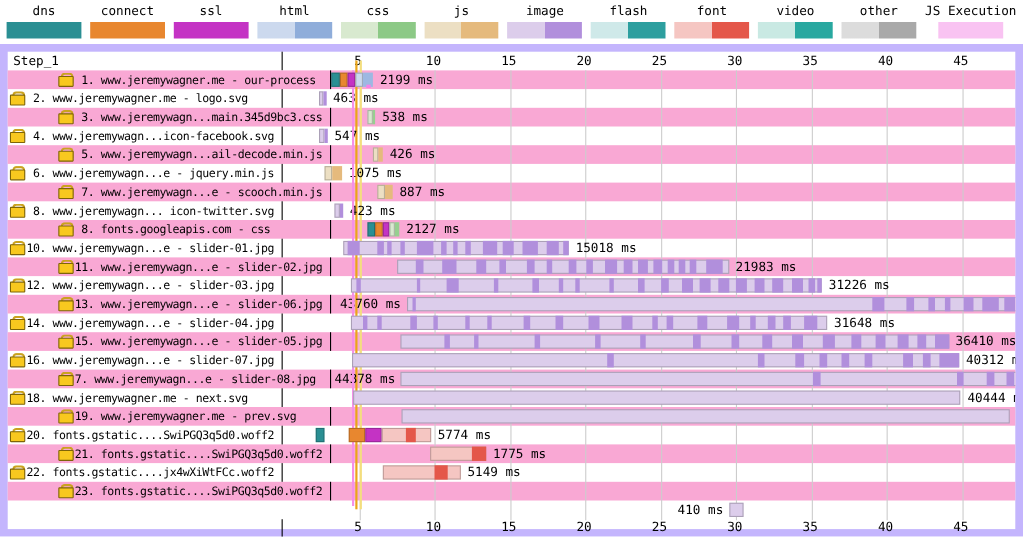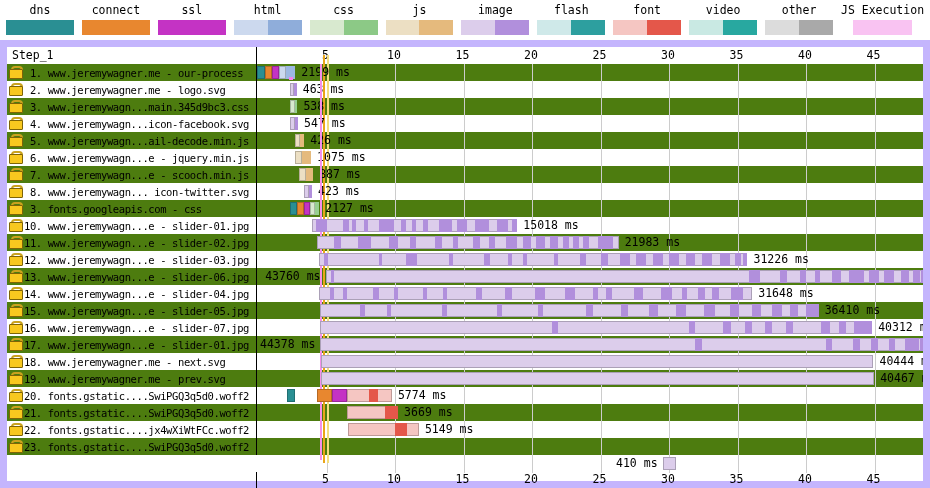--- a/index.html
+++ b/index.html
@@ -18,21 +18,21 @@
      background-size:4px 4px; background-position:0 0,2px 2px; }
   .legend-swatch.narrow { width:70%; background-image:none; }
 
   
   .table { position:relative; width:930px; height:448px; border:7px solid #c4b5fd; background:#fff; }
   .hdr { position:relative; height:17px; display:flex; }
   .hdr-left { width:250px; border-right:1px solid #000; font-size:11.5px; line-height:17px; padding-left:5px; }
   .hdr-chart { position:relative; flex:1; }
   .rows { position:relative; height:408px; }
   .row { position:relative; display:flex; height:17px; }
-  .row.alt { background:#4d7c0f; }
+  .row.alt { background:#f9a8d4;padding-left:44px; }
   .cell-left { position:relative; width:250px; border-right:1px solid #000; display:flex; align-items:center; overflow:hidden; z-index:2; }
   .req-label { font-size:10.5px; letter-spacing:-0.4px; white-space:pre; }
   .cell-chart { position:relative; flex:1; overflow:hidden; }
   .ftr { position:relative; height:21px; display:flex; }
   .ftr-left { width:250px; border-right:1px solid #000; }
   .ftr-chart { position:relative; flex:1; }
 
   
   .lock { display:inline-block; position:relative; width:12px; height:13px; margin:0 3px 0 2px; flex:none; }
   .lock::before { content:""; position:absolute; top:0; left:2px; width:8px; height:8px;
@@ -216,21 +216,21 @@
           </div>
           <div class="cell-chart">
             <div class="seg base" style="left: 47.265px; width: 4.521px; background: rgb(220, 205, 235);"></div>
             <div class="seg" style="left: 51.786px; width: 3.288px; background: rgb(177, 143, 220);"></div>
             <span class="ms-label" style="left: 61.074px;">423 ms</span>
           </div>
         </div>
         <div class="row alt">
           <div class="cell-left">
             <span class="lock"></span>
-            <span class="req-label"> 3. fonts.googleapis.com - css</span>
+            <span class="req-label"> 8. fonts.googleapis.com - css</span>
           </div>
           <div class="cell-chart">
             <div class="seg base" style="left: 32.88px; width: 6.85px; background: rgb(42, 143, 147);"></div>
             <div class="seg base" style="left: 39.73px; width: 6.85px; background: rgb(232, 135, 47);"></div>
             <div class="seg base" style="left: 46.58px; width: 6.85px; background: rgb(196, 51, 196);"></div>
             <div class="seg base" style="left: 53.43px; width: 4.11px; background: rgb(216, 233, 207);"></div>
             <div class="seg" style="left: 57.54px; width: 4.795px; background: rgb(151, 207, 144);"></div>
             <span class="ms-label" style="left: 68.335px;">2127 ms</span>
           </div>
         </div>
@@ -402,21 +402,21 @@
             <div class="seg" style="left: 528.82px; width: 6.85px; background: rgb(177, 143, 220);"></div>
             <div class="seg" style="left: 564.44px; width: 8.22px; background: rgb(177, 143, 220);"></div>
             <div class="seg" style="left: 582.25px; width: 6.85px; background: rgb(177, 143, 220);"></div>
             <div class="seg" style="left: 597.32px; width: 17.81px; background: rgb(177, 143, 220);"></div>
             <span class="ms-label" style="left: 621.13px;">40312 ms</span>
           </div>
         </div>
         <div class="row alt">
           <div class="cell-left">
             <span class="lock"></span>
-            <span class="req-label">17. www.jeremywagn...e - slider-01.jpg</span>
+            <span class="req-label">7. www.jeremywagn...e - slider-08.jpg</span>
           </div>
           <div class="cell-chart">
             <div class="seg base" style="left: 63.02px; width: 607.595px; background: rgb(220, 205, 235);"></div>
             <div class="seg" style="left: 438.4px; width: 6.85px; background: rgb(177, 143, 220);"></div>
             <div class="seg" style="left: 568.55px; width: 6.85px; background: rgb(177, 143, 220);"></div>
             <div class="seg" style="left: 595.95px; width: 6.85px; background: rgb(177, 143, 220);"></div>
             <div class="seg" style="left: 613.76px; width: 6.85px; background: rgb(177, 143, 220);"></div>
             <div class="seg" style="left: 631.57px; width: 6.85px; background: rgb(177, 143, 220);"></div>
             <div class="seg" style="left: 648.01px; width: 13.7px; background: rgb(177, 143, 220);"></div>
             <div class="seg" style="left: 663.08px; width: 7.535px; background: rgb(177, 143, 220);"></div>
@@ -458,21 +458,21 @@
           </div>
         </div>
         <div class="row alt">
           <div class="cell-left">
             <span class="lock"></span>
             <span class="req-label">21. fonts.gstatic....SwiPGQ3q5d0.woff2</span>
           </div>
           <div class="cell-chart">
             <div class="seg base" style="left: 90.009px; width: 51.101px; background: rgb(245, 198, 194);"></div>
             <div class="seg" style="left: 128.095px; width: 13.015px; background: rgb(228, 87, 74);"></div>
-            <span class="ms-label" style="left: 147.11px;">3669 ms</span>
+            <span class="ms-label" style="left: 147.11px;">1775 ms</span>
           </div>
         </div>
         <div class="row">
           <div class="cell-left">
             <span class="lock"></span>
             <span class="req-label">22. fonts.gstatic....jx4wXiWtFCc.woff2</span>
           </div>
           <div class="cell-chart">
             <div class="seg base" style="left: 91.379px; width: 70.555px; background: rgb(245, 198, 194);"></div>
             <div class="seg" style="left: 138.37px; width: 11.645px; background: rgb(228, 87, 74);"></div>

